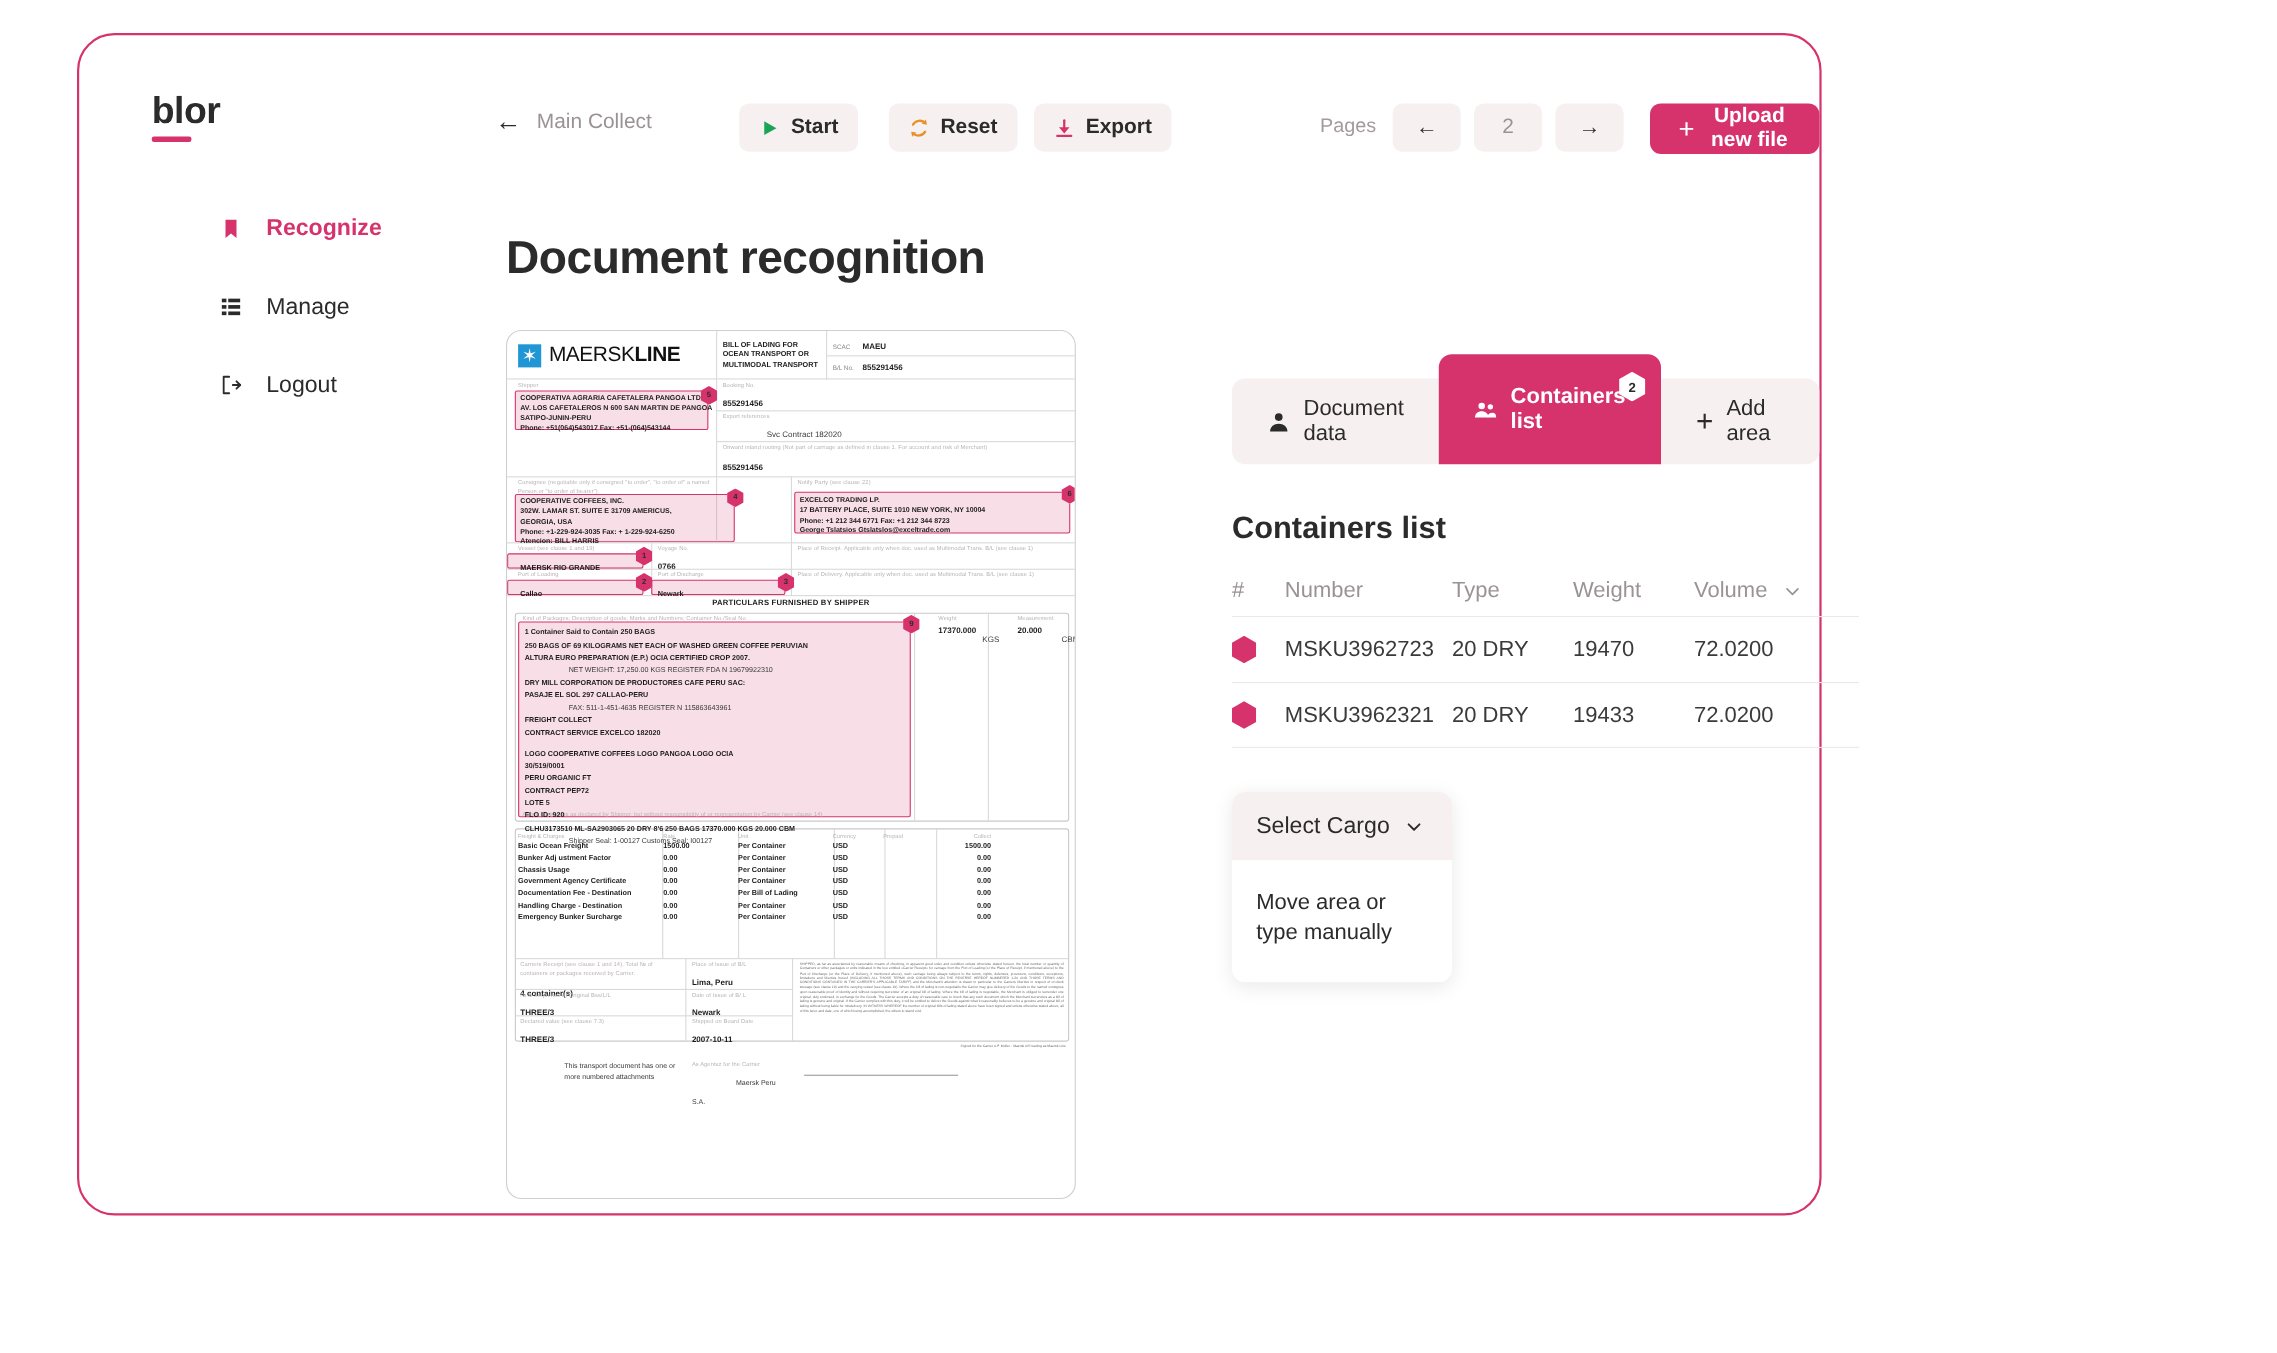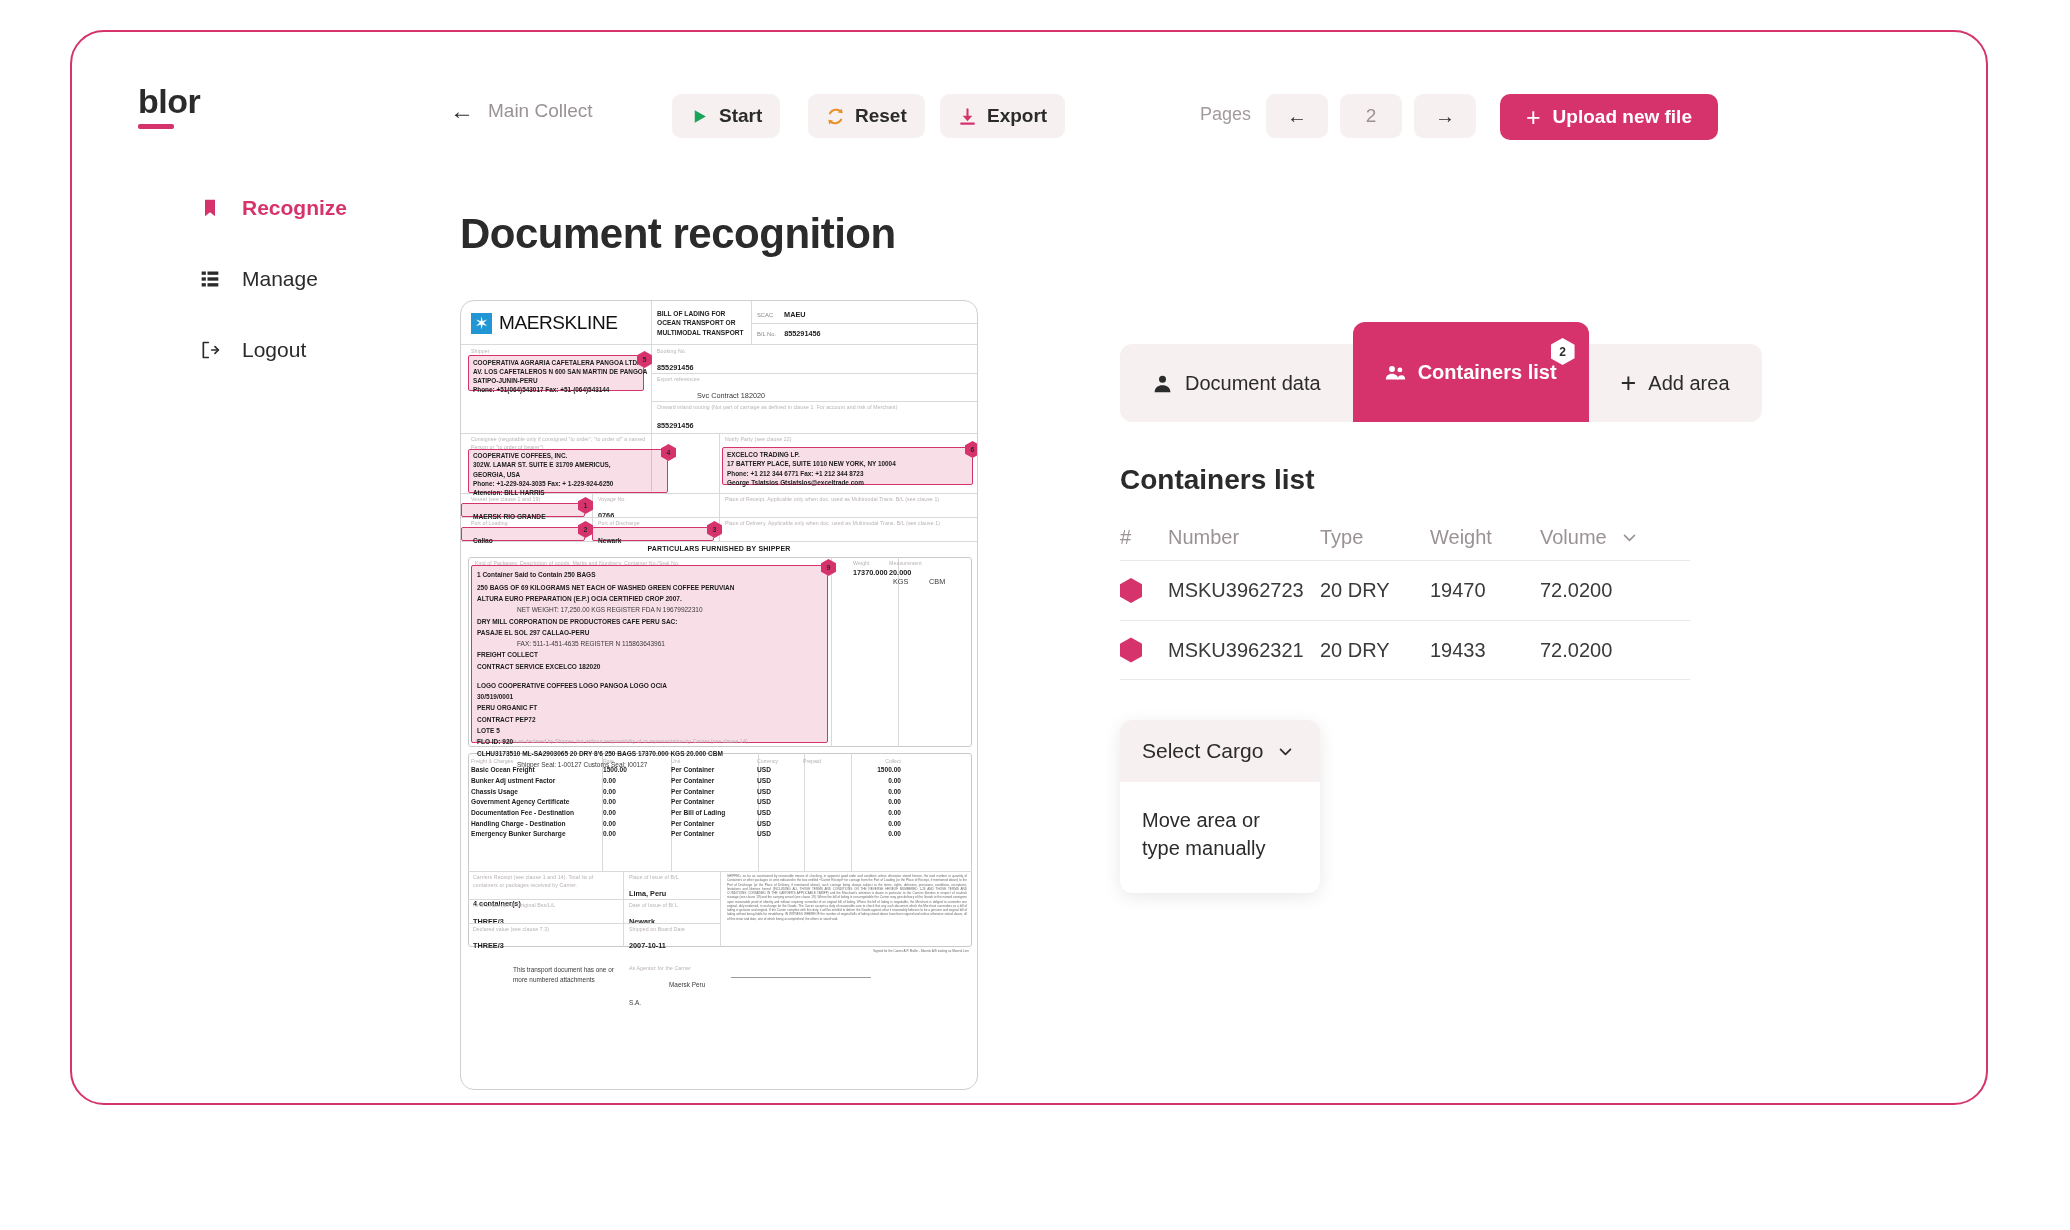--- a/index.html
+++ b/index.html
@@ -5,21 +5,21 @@
   * { box-sizing: border-box; margin: 0; padding: 0; }
   html, body {
     width: 2070px; height: 1230px;
     background: #ffffff;
     font-family: "Liberation Sans", sans-serif;
     overflow: hidden;
   }
   .app-frame {
     position: absolute;
     left: 70px; top: 30px;
-    width: 1918px; height: 1075px;
+    width: 1586px; height: 1075px;
     border: 2px solid #d6336c;
     border-radius: 34px;
     background: #ffffff;
   }
 
   
   .topbar { position: absolute; left: 0; top: 0; width: 100%; height: 110px; }
   .logo { position: absolute; left: 66px; top: 52px; }
   .logo-text {
     font-size: 34px; font-weight: 700; color: #2b2b2b;
@@ -343,21 +343,21 @@
   </nav>
 
   <h1 class="page-title">Document recognition</h1>
 
   <div class="doc-wrap">
     <div class="doc-inner">
 
       <div class="doc-head">
         <div class="maersk-logo">
           <span class="maersk-star">✶</span>
-          <span class="maersk-word"><span>MAERSK</span><span style="font-weight:400">LINE</span></span>
+          <span class="maersk-word"><span>MAERSK</span><span style="font-weight:700">LINE</span></span>
         </div>
         <div class="bl-title">BILL OF LADING FOR OCEAN TRANSPORT OR MULTIMODAL TRANSPORT</div>
         <div class="divider-v" style="left:190px; top:0; height:44px;"></div>
         <div class="divider-v" style="left:290px; top:0; height:44px;"></div>
         <div class="divider-h" style="left:290px; top:22px; width:228px;"></div>
         <div class="scac-row">
           <span class="sm-lbl">SCAC</span>
           <span class="d-val">MAEU</span>
         </div>
         <div class="bl-row">
@@ -495,21 +495,21 @@
         <span class="hl-line d-val" style="font-size:6.5px; line-height:1.74;">CLHU3173510   ML-SA2903065   20 DRY 8'6   250 BAGS   17370.000 KGS    20.000 CBM</span>
         <span class="hl-line d-val-n" style="font-size:6.5px; line-height:1.74;">Shipper Seal: 1-00127      Customs Seal: I00127</span>
       </div>
       <div class="hex" style="left:360px; top:258px;">9</div>
 
       <div class="fld" style="left:392px; top:259px;">
         <span class="d-lbl">Weight</span>
         <span class="d-val" style="display:block;">17370.000</span>
         <span class="d-val-n" style="display:block;">KGS</span>
       </div>
-      <div class="fld" style="left:428px; top:259px;">
+      <div class="fld" style="left:464px; top:259px;">
         <span class="d-lbl">Measurement</span>
         <span class="d-val" style="display:block;">20.000</span>
         <span class="d-val-n" style="display:block;">CBM</span>
       </div>
       <div class="fld" style="left:14px; top:437px; width:480px;">
         <span class="d-lbl">Above particulars as declared by Shipper, but without responsibility of or representation by Carrier (see clause 14)</span>
       </div>
 
       <div style="position:absolute; left:7px; top:452px; width:504px; height:194px; border:1px solid #c9c9c9; border-radius:3px;"></div>
       <div class="divider-v" style="left:141px; top:452px; height:118px;"></div>

